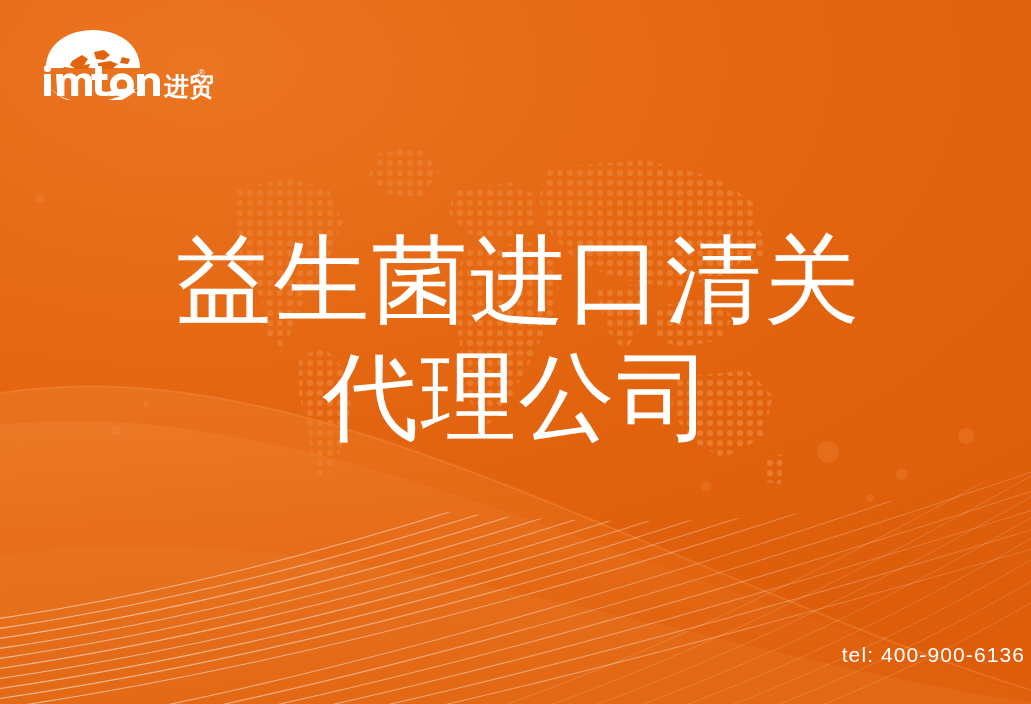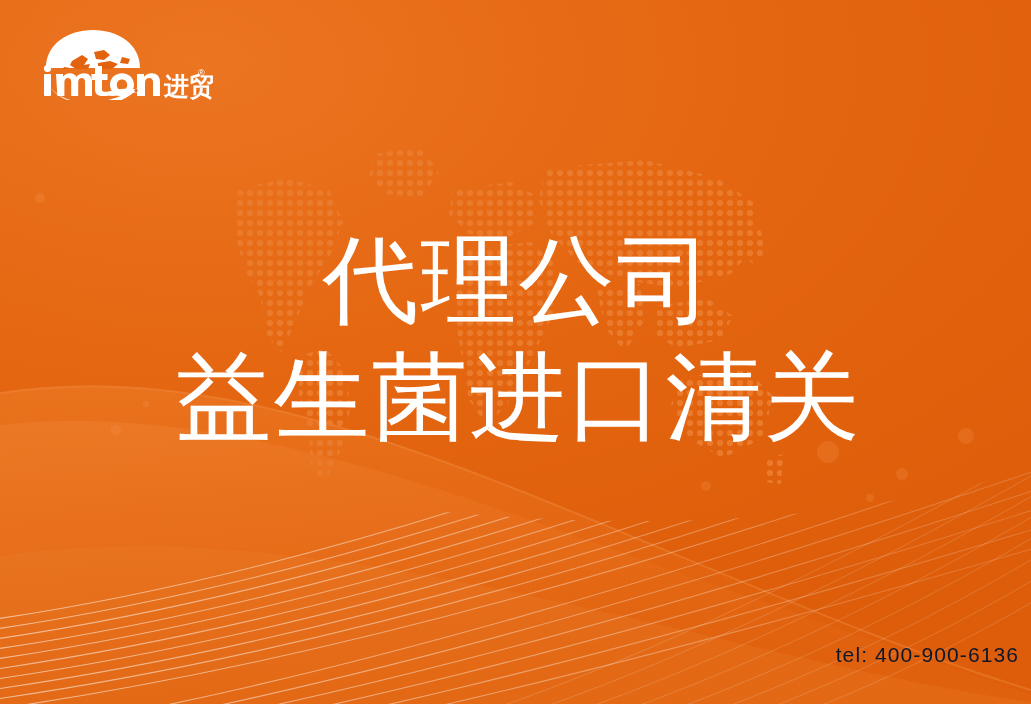--- a/index.html
+++ b/index.html
@@ -71,23 +71,23 @@
     display: block;
     font-size: 96px;
     white-space: nowrap;
   }
   .headline-line.l1 { margin-left: 6px; }
   .headline-line.l2 { margin-left: 6px; }
 
   
   .phone {
     position: absolute;
-    right: 12px;
+    right: 6px;
     bottom: 37px;
-    color: #0f172a;
+    color: #ffffff;
     font-size: 21px;
     letter-spacing: 1.1px;
     font-family: "Liberation Sans", sans-serif;
     font-weight: 400;
     white-space: nowrap;
   }
 </style>
 </head>
 <body>
 
@@ -262,19 +262,19 @@
     <g fill="#ffffff">
       <path d="M12,58 C20,72 44,78 70,72 C82,69 92,65 100,60
                C92,70 78,76 62,77 C38,78 18,70 12,58 Z"></path>
       <path d="M64,66 C72,62 84,60 96,61 C100,61.5 103,62.5 105,64
                C100,64 94,64.5 88,66 C80,68 70,69 64,66 Z"></path>
       <circle cx="98" cy="62.5" r="1.6" fill="#e2620e"></circle>
     </g>
   </svg>
 
   <div class="headline">
+    <span class="headline-line l1">益生菌进口清关</span>
     <span class="headline-line l2">代理公司</span>
-    <span class="headline-line l1">益生菌进口清关</span>
   </div>
 
   <div class="phone">tel: 400-900-6136</div>
 
 </div>
 
 </body></html>

